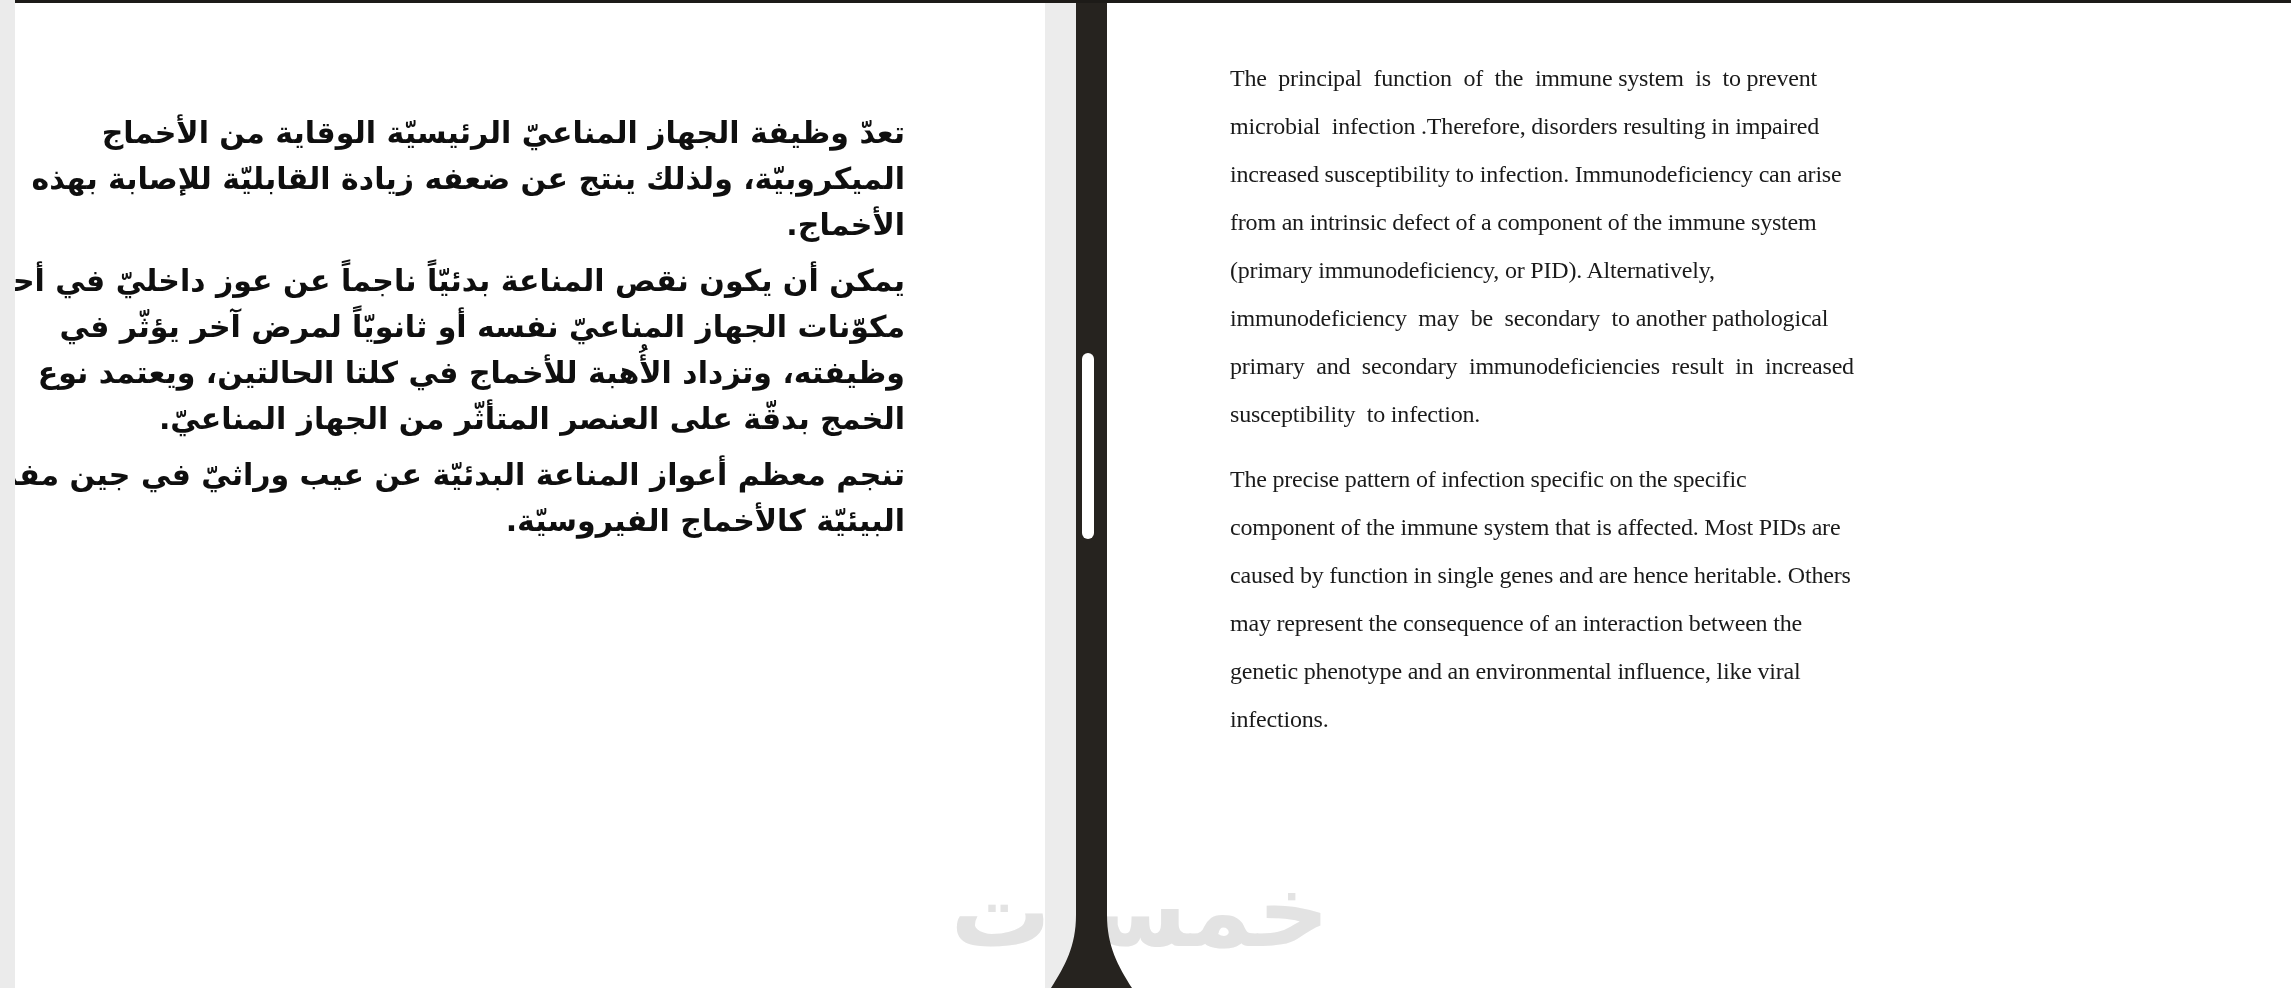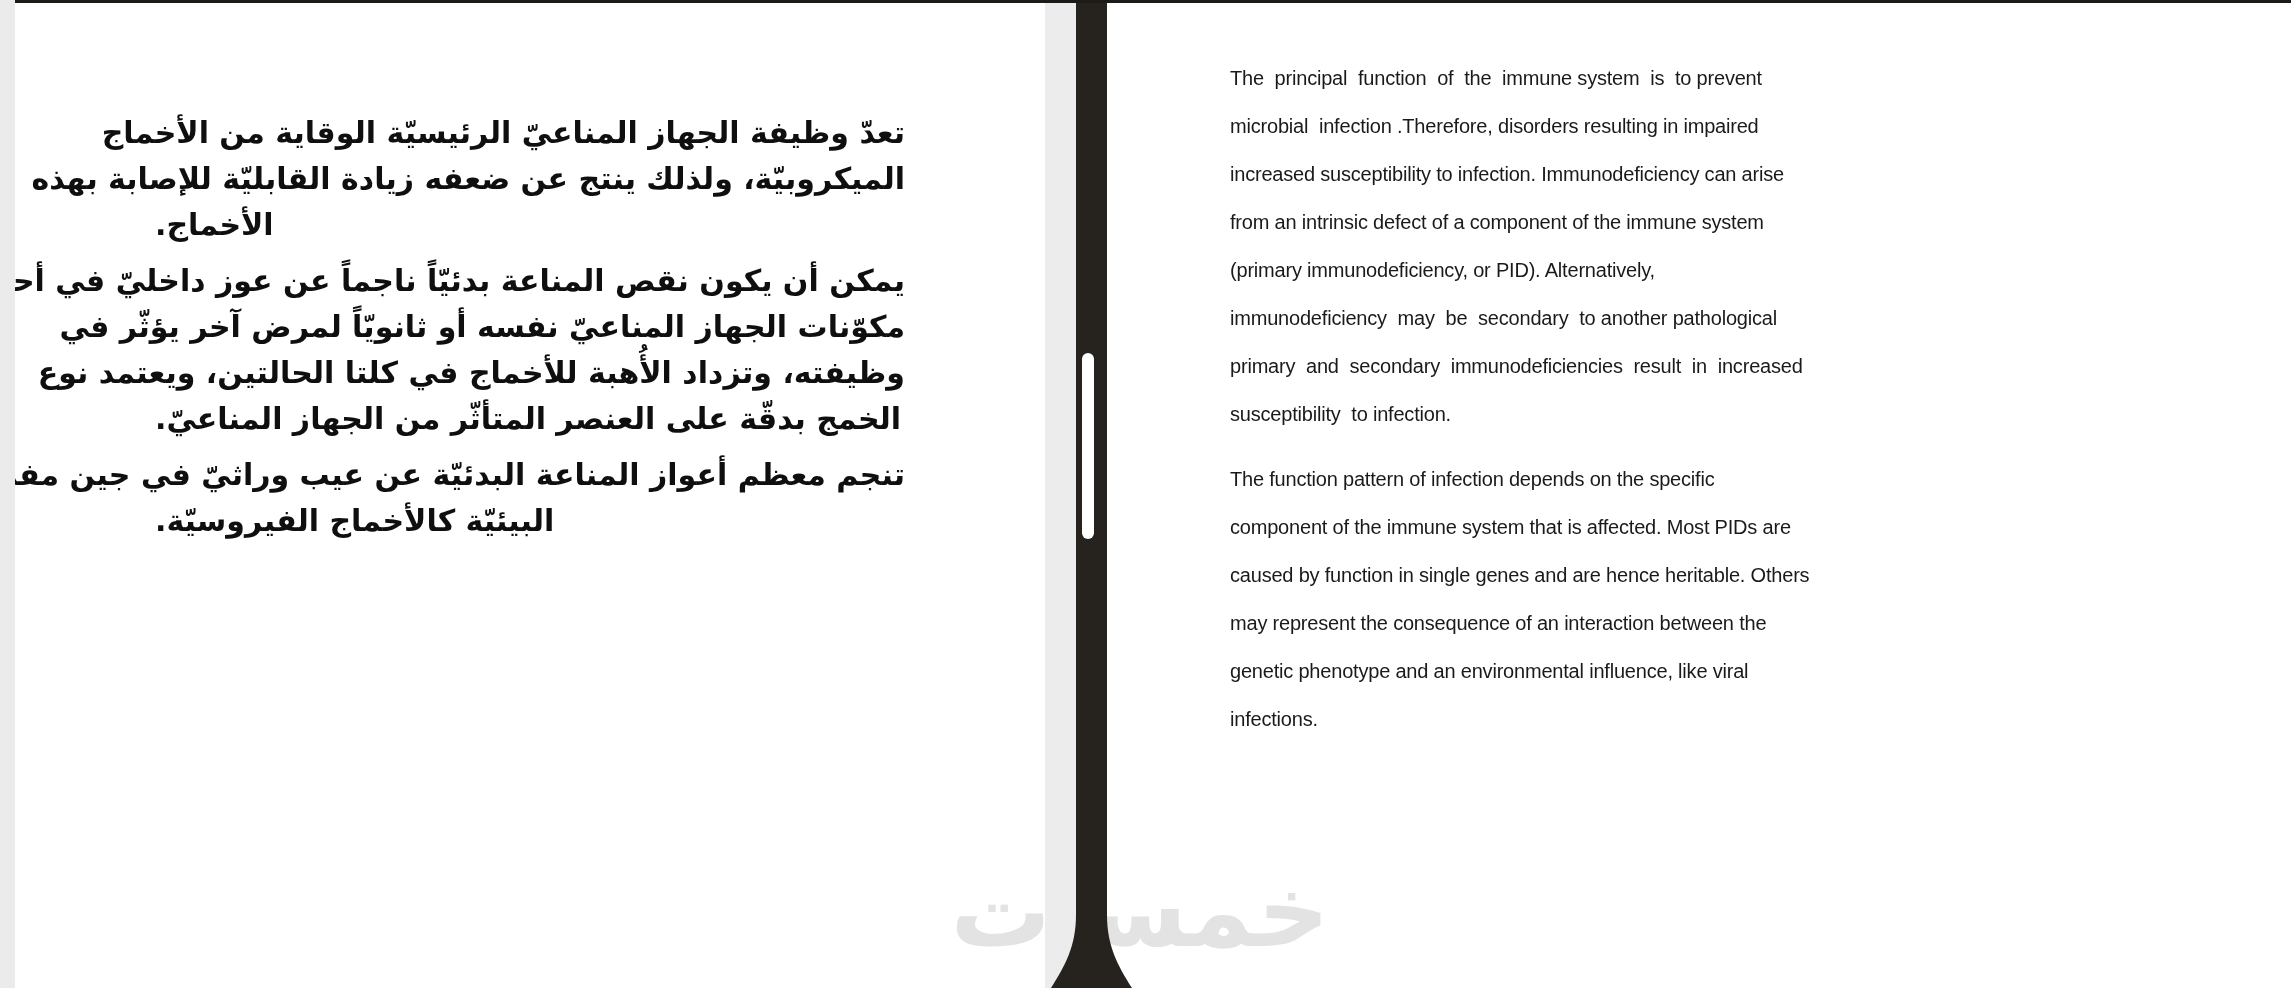--- a/index.html
+++ b/index.html
@@ -48,28 +48,28 @@
     direction: rtl;
     font-family: "DejaVu Sans", sans-serif;
     font-weight: bold;
     font-size: 30px;
     color: #0f0f0f;
     z-index: 1;
   }
   .arabic-text .para { margin: 0 0 10px 0; }
   .arabic-text .line {
     line-height: 46px;
-    text-align: left;
+    text-align: right;
     white-space: pre;
   }
   
   .english-text {
     position: absolute; left: 1230px; top: 54px; width: 913px;
-    font-family: Liberation Sans, sans-serif;
-    font-size: 20px;
+    font-family: Liberation Serif, serif;
+    font-size: 24px;
     letter-spacing: -0.2px;
     color: #1a1a1a;
     z-index: 1;
   }
   .english-text .para { margin: 0 0 17px 0; }
   .english-text .line {
     line-height: 48px;
     text-align: left;
     white-space: pre;
   }
@@ -104,21 +104,21 @@
         <div class="line">The  principal  function  of  the  immune system  is  to prevent</div>
         <div class="line">microbial  infection .Therefore, disorders resulting in impaired</div>
         <div class="line">increased susceptibility to infection. Immunodeficiency can arise</div>
         <div class="line">from an intrinsic defect of a component of the immune system</div>
         <div class="line">(primary immunodeficiency, or PID). Alternatively,</div>
         <div class="line">immunodeficiency  may  be  secondary  to another pathological</div>
         <div class="line">primary  and  secondary  immunodeficiencies  result  in  increased</div>
         <div class="line last">susceptibility  to infection.</div>
       </div>
       <div class="para">
-        <div class="line">The function pattern of infection depends on the specific</div>
+        <div class="line">The precise pattern of infection specific on the specific</div>
         <div class="line">component of the immune system that is affected. Most PIDs are</div>
         <div class="line">caused by function in single genes and are hence heritable. Others</div>
         <div class="line">may represent the consequence of an interaction between the</div>
         <div class="line">genetic phenotype and an environmental influence, like viral</div>
         <div class="line last">infections.</div>
       </div>
     </div>
 
   <div class="outer-strip"></div>
 

